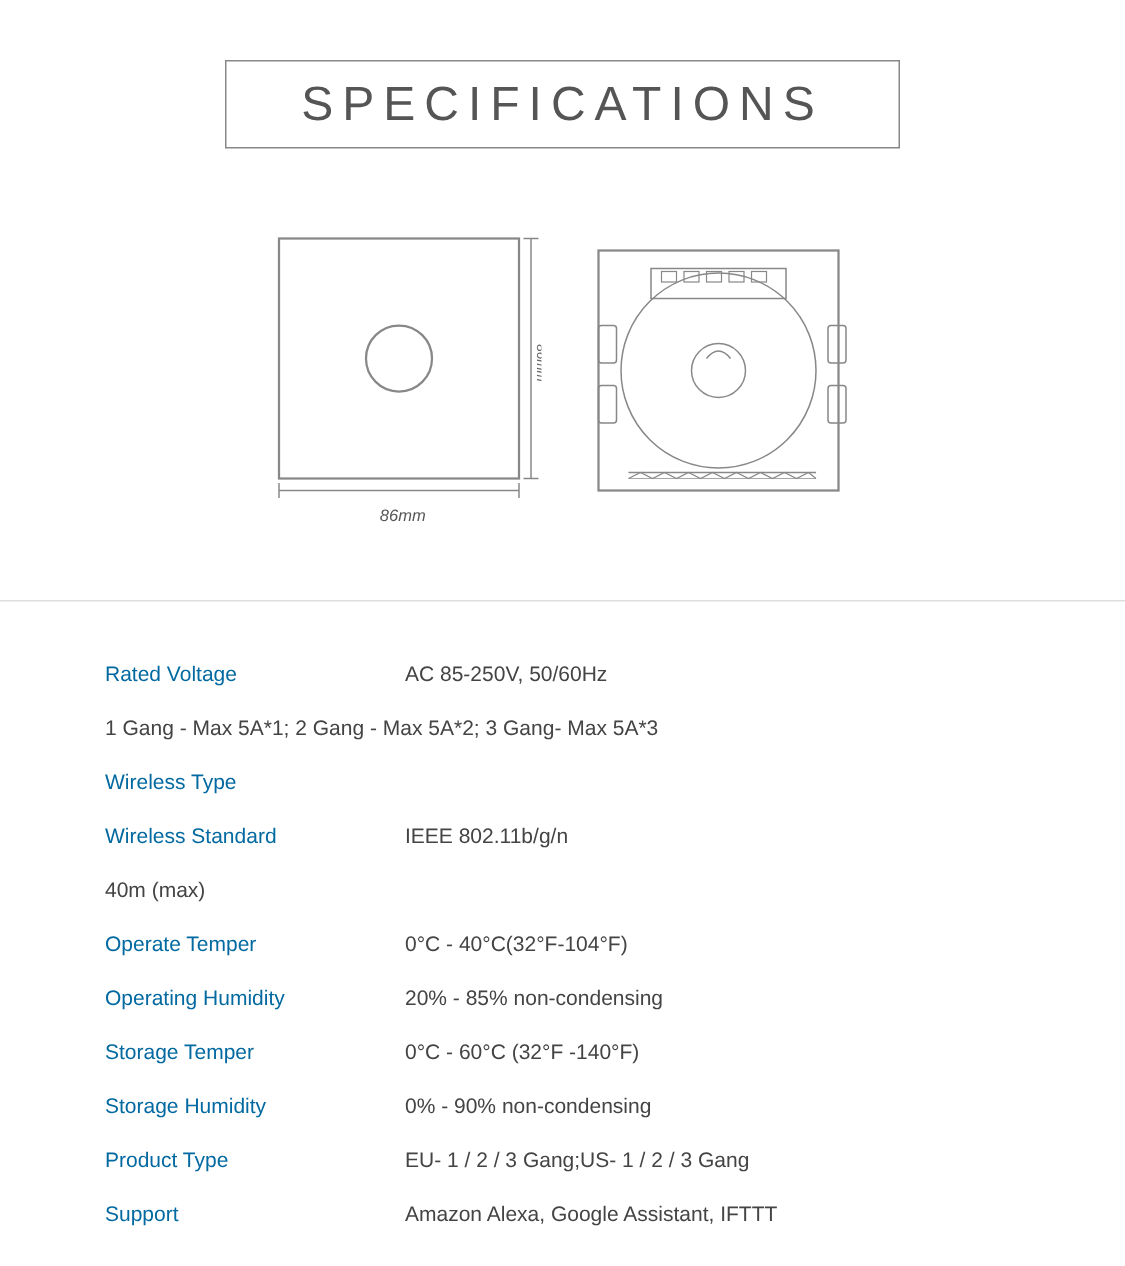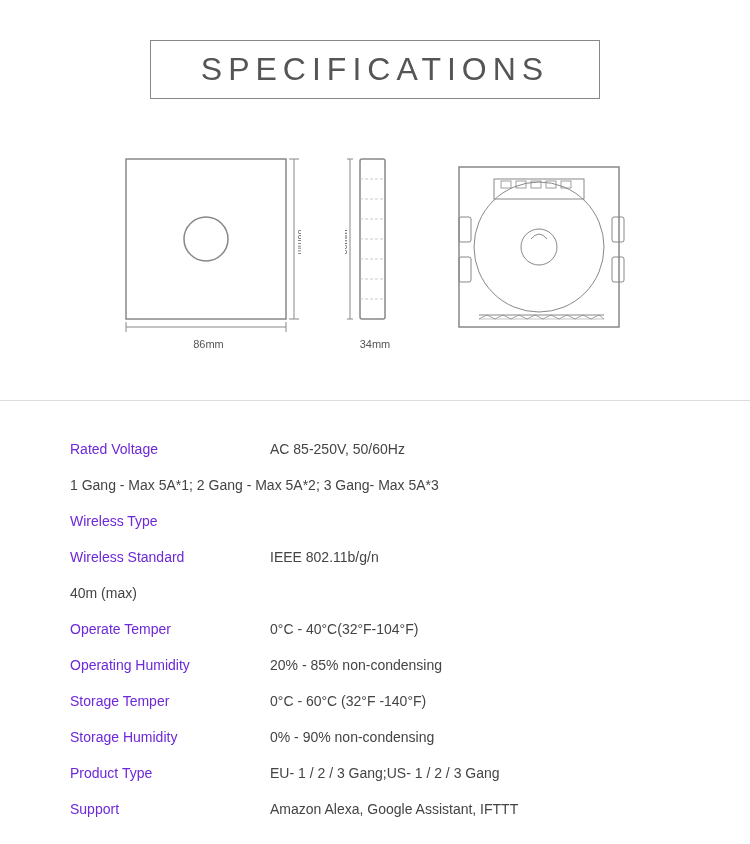--- a/index.html
+++ b/index.html
@@ -41,23 +41,24 @@
       letter-spacing: 6px;
       color: #555;
       font-family: Arial, sans-serif;
     }
 
     
     .diagram-section {
       display: flex;
       justify-content: center;
       align-items: center;
-      gap: 44px;
+      gap: 28px;
       margin-bottom: 40px;
       padding: 10px 60px;
+      font-style: italic;
     }
 
     .diagram-wrapper {
       display: flex;
       flex-direction: column;
       align-items: center;
     }
 
     
     .front-view {
@@ -122,21 +123,21 @@
       display: flex;
       align-items: flex-start;
       padding: 10px 0;
       border-bottom: none;
     }
 
     .spec-label {
       width: 200px;
       min-width: 200px;
       font-size: 14px;
-      color: #6d28d9;
+      color: #0369a1;
       font-weight: 400;
     }
 
     .spec-value {
       flex: 1;
       font-size: 14px;
       color: #444;
     }
   </style>
 </head>
@@ -167,42 +168,20 @@
           <line x1="178" y1="10" x2="178" y2="170" stroke="#888" stroke-width="1"></line>
           <line x1="173" y1="10" x2="183" y2="10" stroke="#888" stroke-width="1"></line>
           <line x1="173" y1="170" x2="183" y2="170" stroke="#888" stroke-width="1"></line>
 
           <text x="182" y="93" font-size="9" fill="#666" transform="rotate(90, 182, 93)" text-anchor="middle">86mm</text>
         </svg>
       </div>
       <div class="dim-label-bottom">86mm</div>
     </div>
 
-    <div class="diagram-wrapper">
-      <div class="side-view">
-        <svg viewBox="0 0 60 185" xmlns="http://www.w3.org/2000/svg">
-
-          <rect x="15" y="10" width="25" height="160" fill="none" stroke="#888" stroke-width="1.5" rx="2"></rect>
-
-          <line x1="15" y1="30" x2="40" y2="30" stroke="#bbb" stroke-width="0.8" stroke-dasharray="3,2"></line>
-          <line x1="15" y1="50" x2="40" y2="50" stroke="#bbb" stroke-width="0.8" stroke-dasharray="3,2"></line>
-          <line x1="15" y1="70" x2="40" y2="70" stroke="#bbb" stroke-width="0.8" stroke-dasharray="3,2"></line>
-          <line x1="15" y1="90" x2="40" y2="90" stroke="#bbb" stroke-width="0.8" stroke-dasharray="3,2"></line>
-          <line x1="15" y1="110" x2="40" y2="110" stroke="#bbb" stroke-width="0.8" stroke-dasharray="3,2"></line>
-          <line x1="15" y1="130" x2="40" y2="130" stroke="#bbb" stroke-width="0.8" stroke-dasharray="3,2"></line>
-          <line x1="15" y1="150" x2="40" y2="150" stroke="#bbb" stroke-width="0.8" stroke-dasharray="3,2"></line>
-
-          <line x1="5" y1="10" x2="5" y2="170" stroke="#888" stroke-width="1"></line>
-          <line x1="2" y1="10" x2="8" y2="10" stroke="#888" stroke-width="1"></line>
-          <line x1="2" y1="170" x2="8" y2="170" stroke="#888" stroke-width="1"></line>
-          <text x="2" y="93" font-size="9" fill="#666" transform="rotate(-90, 2, 93)" text-anchor="middle">86mm</text>
-        </svg>
-      </div>
-      <div class="dim-label-bottom">34mm</div>
-    </div>
 
     <div class="diagram-wrapper">
       <div class="back-view">
         <svg viewBox="0 0 185 185" xmlns="http://www.w3.org/2000/svg">
 
           <rect x="10" y="10" width="160" height="160" fill="none" stroke="#888" stroke-width="1.5"></rect>
 
           <circle cx="90" cy="90" r="65" fill="none" stroke="#888" stroke-width="1"></circle>
 
           <rect x="45" y="22" width="90" height="20" fill="none" stroke="#888" stroke-width="1"></rect>

